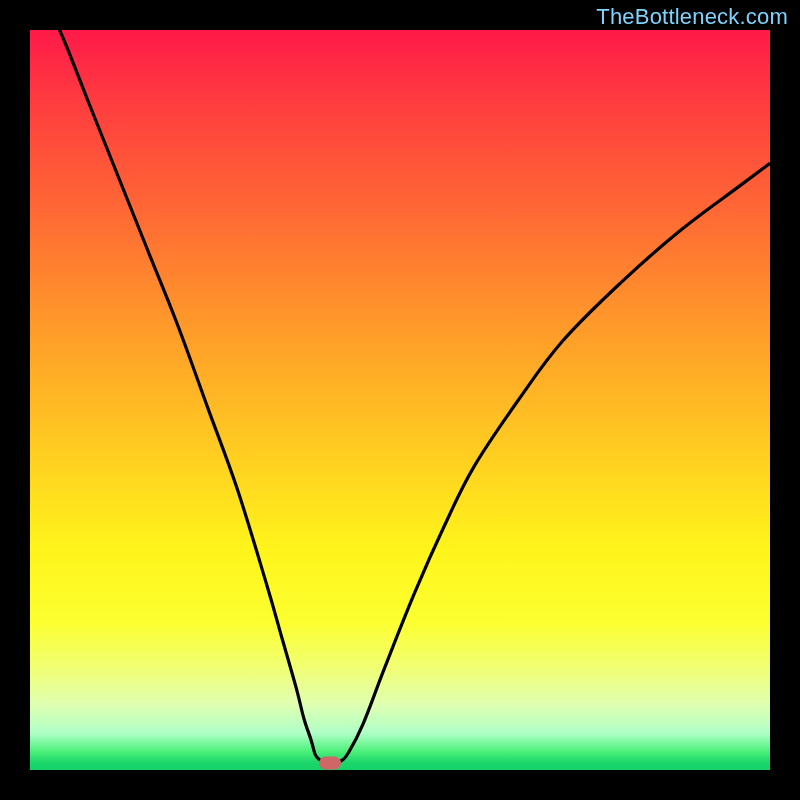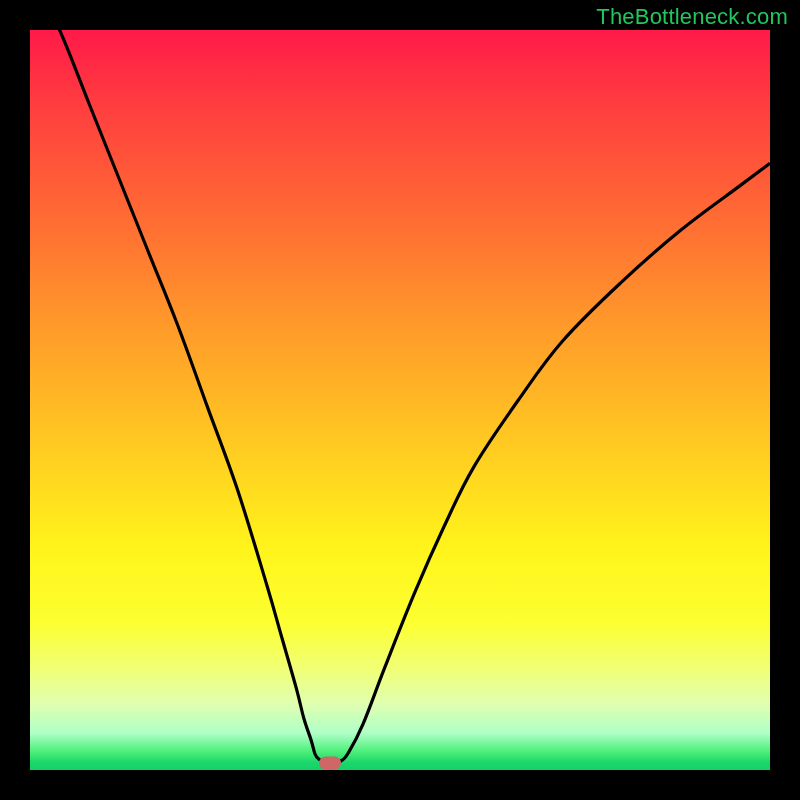--- a/index.html
+++ b/index.html
@@ -38,21 +38,21 @@
       #b0ffc8 95%,
       #4cf07a 97.5%,
       #1bd66a 99%,
       #14d168 100%
     );
   }
   .watermark {
     position: absolute;
     top: 4px;
     right: 12px;
-    color: #22c55e;
+    color: #7dd3fc;
     font-size: 22px;
     font-weight: 500;
     letter-spacing: 0.2px;
   }
   .marker {
     position: absolute;
     width: 22px;
     height: 13px;
     background: #cf6767;
     border-radius: 7px;

